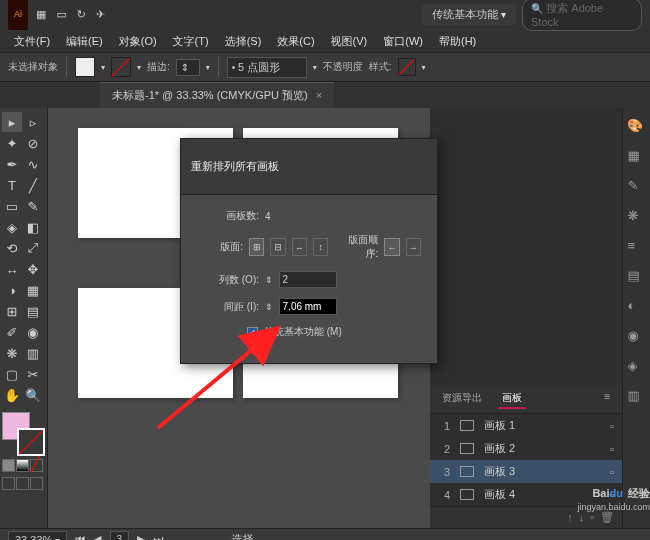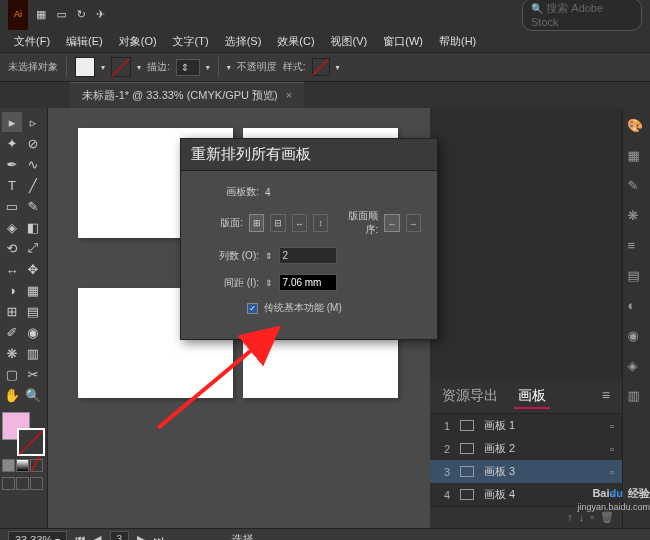--- a/index.html
+++ b/index.html
@@ -12,21 +12,21 @@
 .search-box{background:#2a2a2a;border:1px solid #555;border-radius:10px;padding:2px 8px;color:#666;font-size:10px;width:120px}
 .menubar{height:24px;background:#323232;display:flex;align-items:flex-end;gap:4px;padding:0 8px}
 .menubar span{padding:3px 6px;font-size:11px;color:#ddd}
 .optbar{height:30px;background:#393939;display:flex;align-items:center;padding:0 8px;gap:6px;border-top:1px solid #222;border-bottom:1px solid #222}
 .opt-label{color:#bbb;font-size:10px}
 .opt-swatch{width:20px;height:20px;background:#eee;border:1px solid #222}
 .opt-swatch.none{background:#393939;position:relative}
 .opt-swatch.none::after{content:"";position:absolute;width:140%;height:1px;background:red;top:50%;left:-20%;transform:rotate(-45deg)}
 .opt-dd{background:#2a2a2a;border:1px solid #555;padding:2px 4px;font-size:10px;color:#ccc}
 .opt-sep{width:1px;height:20px;background:#555;margin:0 2px}
-.tabbar{height:26px;background:#323232;display:flex;padding-left:70px}
+.tabbar{height:26px;background:#323232;display:flex;padding-left:100px}
 .doctab{background:#393939;padding:5px 12px;font-size:10px;color:#ddd;border-top:1px solid #555}
 .doctab .x{margin-left:8px;color:#999}
 .main{display:flex;height:420px}
 .toolbox{width:48px;background:#393939;display:flex;flex-wrap:wrap;align-content:flex-start;padding:4px 2px;gap:1px;border-right:1px solid #222}
 .tool{width:20px;height:20px;display:flex;align-items:center;justify-content:center;color:#ccc;font-size:13px}
 .tool.sel{background:#555}
 .fillstroke{width:44px;height:44px;position:relative;margin-top:6px}
 .fill-sw{width:28px;height:28px;background:#f0b8e0;border:1px solid #888;position:absolute;top:0;left:0}
 .stroke-sw{width:28px;height:28px;background:#393939;border:2px solid #fff;position:absolute;bottom:0;right:0}
 .stroke-sw::after{content:"";position:absolute;width:140%;height:1px;background:red;top:50%;left:-20%;transform:rotate(-45deg)}
@@ -37,32 +37,32 @@
 .ab1{top:20px;left:30px;width:155px;height:110px}
 .ab2{top:20px;left:195px;width:155px;height:110px}
 .ab3{top:180px;left:30px;width:155px;height:110px}
 .ab4{top:180px;left:195px;width:155px;height:110px}
 .rpanel{width:220px;background:#393939;display:flex}
 .rtabs{width:28px;background:#323232;display:flex;flex-direction:column;gap:12px;padding-top:10px;align-items:center;border-left:1px solid #222}
 .rtab{width:18px;height:18px;color:#999;font-size:13px}
 .rmain{flex:1;display:flex;flex-direction:column}
 .rempty{flex:1;background:#2e2e2e}
 .panel-head{background:#323232;display:flex;padding:4px 8px;gap:12px;border-bottom:1px solid #222}
-.panel-head span{font-size:14px;color:#aaa;padding:2px 4px}
+.panel-head span{font-size:10px;color:#aaa;padding:2px 4px}
 .panel-head .active{color:#fff;border-bottom:2px solid #be185d}
 .ablist{background:#2e2e2e}
 .abrow{display:flex;align-items:center;padding:4px 8px;gap:10px;font-size:10px}
 .abrow.sel{background:#3a5068}
 .abrow .num{width:12px;color:#aaa;text-align:right}
 .abrow .ico{width:14px;height:11px;border:1px solid #999}
 .abrow .end{margin-left:auto;color:#aaa}
 .panel-foot{background:#323232;padding:4px 8px;display:flex;gap:6px;justify-content:flex-end;border-top:1px solid #222}
 .panel-foot span{color:#888;font-size:11px}
 .dialog{position:absolute;top:138px;left:180px;width:258px;background:#4a4a4a;border:1px solid #222;box-shadow:3px 3px 10px rgba(0,0,0,.5);z-index:10}
-.dlg-title{background:#3a3a3a;padding:6px 10px;font-size:15px;color:#eee;border-bottom:1px solid #222}
+.dlg-title{background:#3a3a3a;padding:20px 10px;font-size:11px;color:#eee;border-bottom:1px solid #222}
 .dlg-body{padding:14px 16px}
 .dlg-row{display:flex;align-items:center;margin-bottom:10px;gap:6px}
 .dlg-lbl{width:62px;text-align:right;font-size:10px;color:#ccc}
 .dlg-val{font-size:10px;color:#ccc}
 .layout-btn{width:20px;height:18px;border:1px solid #666;background:#4a4a4a;display:flex;align-items:center;justify-content:center;font-size:9px;color:#ccc}
 .layout-btn.on{background:#5a5a5a;border-color:#888}
 .dlg-input{width:58px;background:#2a2a2a;border:1px solid #555;padding:2px 3px;font-size:10px;color:#ccc}
 .dlg-input.sel{background:#000000;color:#fff}
 .chk{width:11px;height:11px;border:1px solid #888;background:#2a5a9a;display:flex;align-items:center;justify-content:center;color:#fff;font-size:8px}
 .dlg-btns{display:flex;justify-content:center;gap:10px;padding:8px 0 12px}
@@ -81,20 +81,21 @@
 
 <div class="titlebar">
   <div class="ai-logo">Ai</div>
   <div class="title-icons">
     <span>▦</span>
     <span>▭</span>
     <span>↻</span>
     <span>✈</span>
   </div>
   <div class="title-search">
+    <div class="title-dd"><span>传统基本功能</span> ▾</div>
     <div class="search-box">🔍 <span style="color:#666">搜索 Adobe Stock</span></div>
   </div>
 </div>
 
 <div class="menubar">
   <span>文件(F)</span>
   <span>编辑(E)</span>
   <span>对象(O)</span>
   <span>文字(T)</span>
   <span>选择(S)</span>
@@ -108,20 +109,21 @@
   <span class="opt-label">未选择对象</span>
   <div class="opt-sep"></div>
   <div class="opt-swatch"></div>
     <span style="font-size:8px">▾</span>
   <div class="opt-swatch none"></div>
     <span style="font-size:8px">▾</span>
   <span class="opt-label">描边:</span>
   <div class="opt-dd">⇕ &nbsp;</div>
     <span style="font-size:8px">▾</span>
   <div class="opt-sep"></div>
+  <div class="opt-dd" style="width:80px">• <span>5 点圆形</span></div>
     <span style="font-size:8px">▾</span>
   <span class="opt-label">不透明度</span>
   <span class="opt-label">样式:</span>
   <div class="opt-swatch none" style="width:18px;height:18px"></div>
     <span style="font-size:8px">▾</span>
 </div>
 
 <div class="tabbar">
   <div class="doctab"><span>未标题-1* @ 33.33% (CMYK/GPU 预览)</span><span class="x">×</span></div>
 </div>

